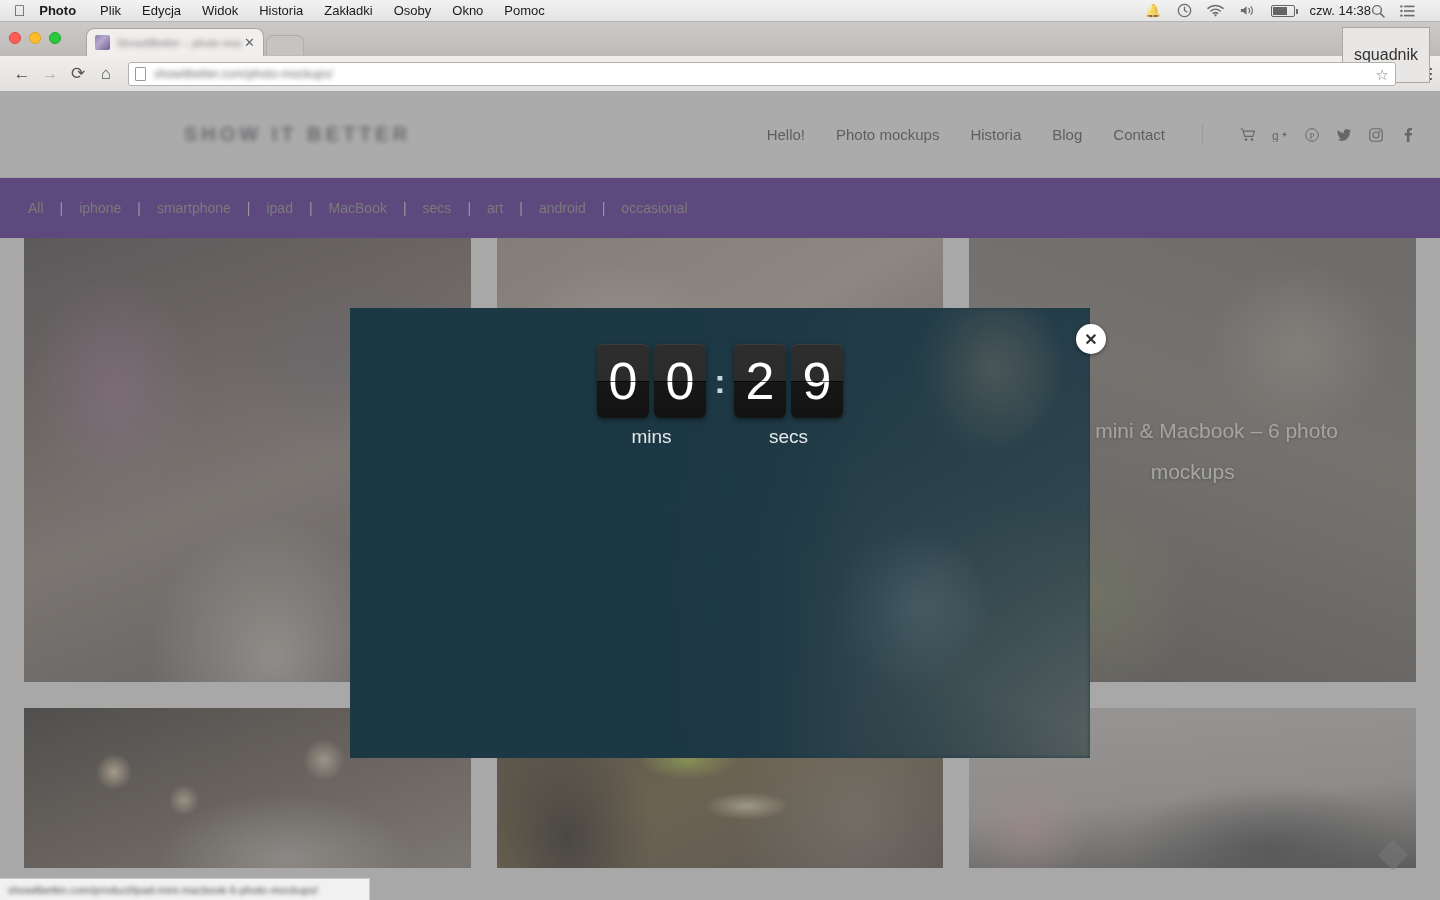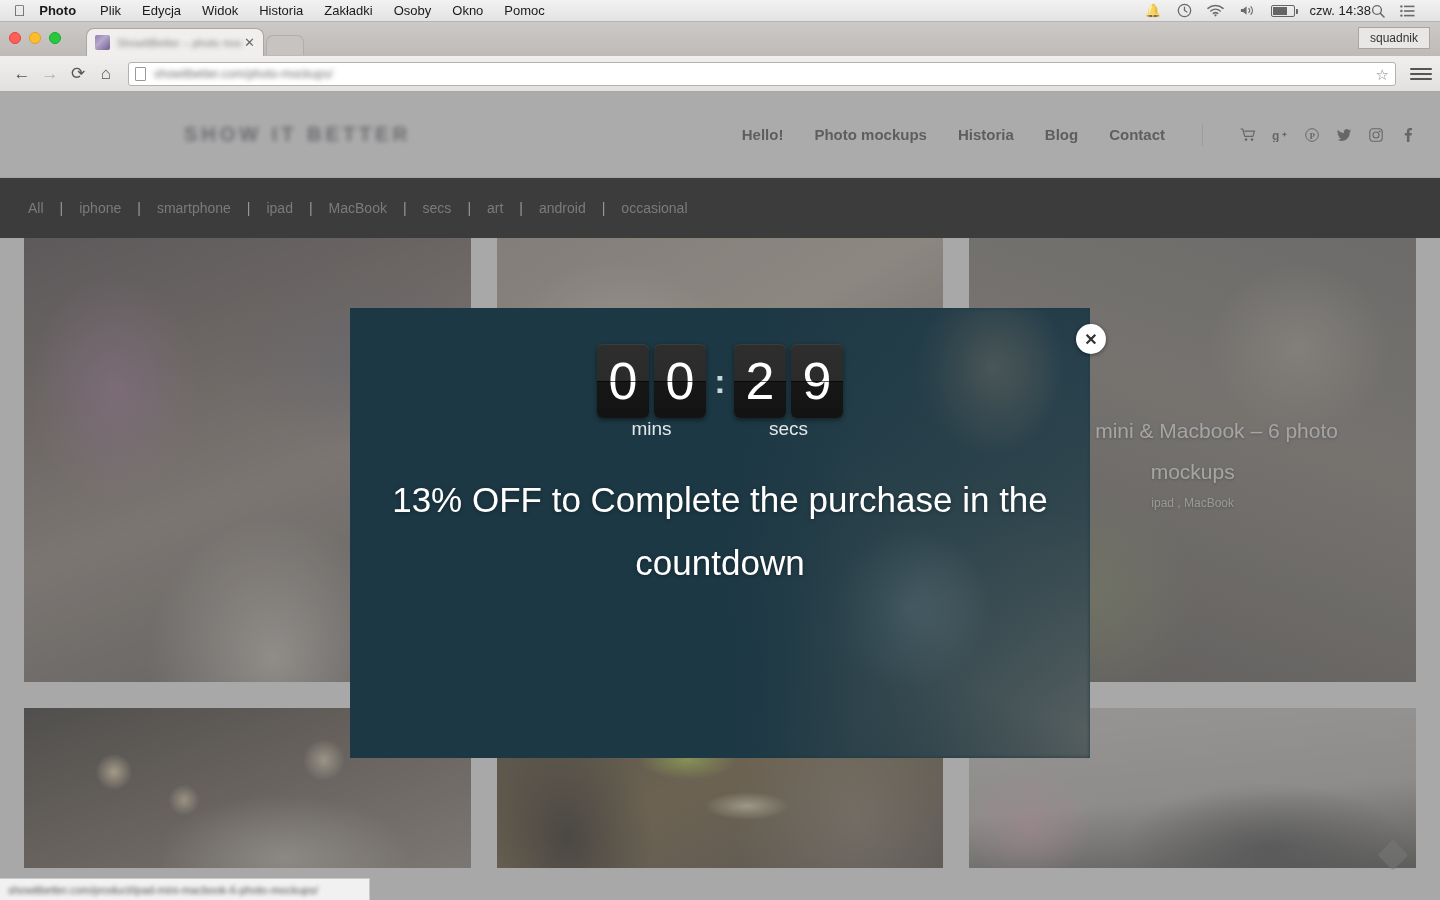--- a/index.html
+++ b/index.html
@@ -78,22 +78,22 @@
   }
   .tab-close { color: #666; font-size: 13px; line-height: 1; padding: 0 2px; }
   .tab-new {
     width: 38px; height: 20px; margin-left: 2px; margin-bottom: 1px;
     background: #c6c3c1;
     border-radius: 7px 7px 0 0;
     border: 1px solid #b0adab; border-bottom: none;
   }
   .profile-btn {
     position: absolute; right: 10px; top: 5px;
-    padding: 3px 11px;
-    font-size: 12px; color: #333;
+    padding: 18px 11px;
+    font-size: 16px; color: #333;
     background: #e9e7e5;
     border: 1px solid #a8a5a3; border-radius: 0;
   }
 
   .toolbar {
     height: 36px;
     background: linear-gradient(to bottom,#f1efee,#e3e1df);
     border-bottom: 1px solid #a9a6a4;
     display: flex; align-items: center;
     padding: 0 8px;
@@ -138,32 +138,32 @@
   }
   .logo {
     margin-left: 160px;
     font-size: 20px; font-weight: bold; letter-spacing: 4px;
     color: #6b6470;
     filter: blur(2.4px);
     white-space: nowrap;
   }
   .site-nav {
     margin-left: auto; display: flex; align-items: center; gap: 31px;
-    font-size: 15px; color: #4c4c4c; font-weight: bold;
+    font-size: 15px; color: #4c4c4c;
   }
   .nav-sep { width: 1px; height: 22px; background: #d6d6d6; margin: 0 6px; }
   .socials { display: flex; align-items: center; gap: 16px; color: #606060; font-size: 14px; }
   .soc { width: 16px; height: 16px; display: flex; align-items: center; justify-content: center; font-size: 14px; }
 
   .filterbar {
     height: 60px;
     display: flex; align-items: center;
     padding-left: 28px;
     font-size: 14px; color: #8a8a8a;
-    background: #000000;
+    background: #4c1d95;
   }
   .filterbar .f { margin: 0 16px 0 0; }
   .filterbar .f:first-child { margin-left: 0; }
   .fsep { color: #c9c9c9; margin-right: 16px; }
 
   .grid {
     padding: 0 24px;
     display: grid;
     grid-template-columns: repeat(3, 1fr);
     gap: 26px;
@@ -280,21 +280,21 @@
     border-radius: 6px;
     background: linear-gradient(to bottom, #2e2e2e 0%, #2b2b2b 49.5%, #171717 50.5%, #131313 100%);
     box-shadow: 0 2px 5px rgba(0,0,0,.45), inset 0 1px 0 rgba(255,255,255,.07);
     color: #fff; font-size: 52px; line-height: 74px;
     text-align: center; font-family: "Liberation Sans", sans-serif;
     font-weight: 400;
   }
   .digit::after {
     content:""; position:absolute; left:0; right:0; top:50%; height:1px; background: rgba(0,0,0,.65);
   }
-  .clabel { margin-top: 0; font-size: 19px; color: #e3e8ea; }
+  .clabel { margin-top: 8px; font-size: 19px; color: #e3e8ea; }
   .colon {
     width: 28px; text-align: center; color: #cfd6d9;
     font-size: 34px; line-height: 74px; font-weight: bold;
   }
 
   .headline {
     margin-top: 28px;
     text-align: center;
     color: #fff;
     font-size: 35px;
@@ -511,21 +511,20 @@
     <div class="grid">
       <div class="card">
         <div class="card-img ph1"></div>
       </div>
       <div class="card">
         <div class="card-img ph2"></div>
       </div>
       <div class="card">
         <div class="card-img ph3"></div>
         <div class="card-title">iPad mini &amp; Macbook – 6 photo mockups</div>
-        <div class="card-tags">ipad , MacBook</div>
       </div>
       <div class="card short">
         <div class="card-img ph4"></div>
       </div>
       <div class="card short">
         <div class="card-img ph5"></div>
       </div>
       <div class="card short">
         <div class="card-img ph6"></div>
       </div>
@@ -555,21 +554,20 @@
 
             <div class="cgroup">
               <div class="digits">
                 <div class="digit">2</div>
                 <div class="digit">9</div>
               </div>
               <div class="clabel">secs</div>
             </div>
           </div>
 
-          <div class="headline">13% OFF to Complete the purchase in the countdown</div>
 
 
         </div>
       </div>
 
       <div class="close-btn">✕</div>
     </div>
 
     <div class="statusbar">
       <span>showitbetter.com/product/ipad-mini-macbook-6-photo-mockups/</span>

